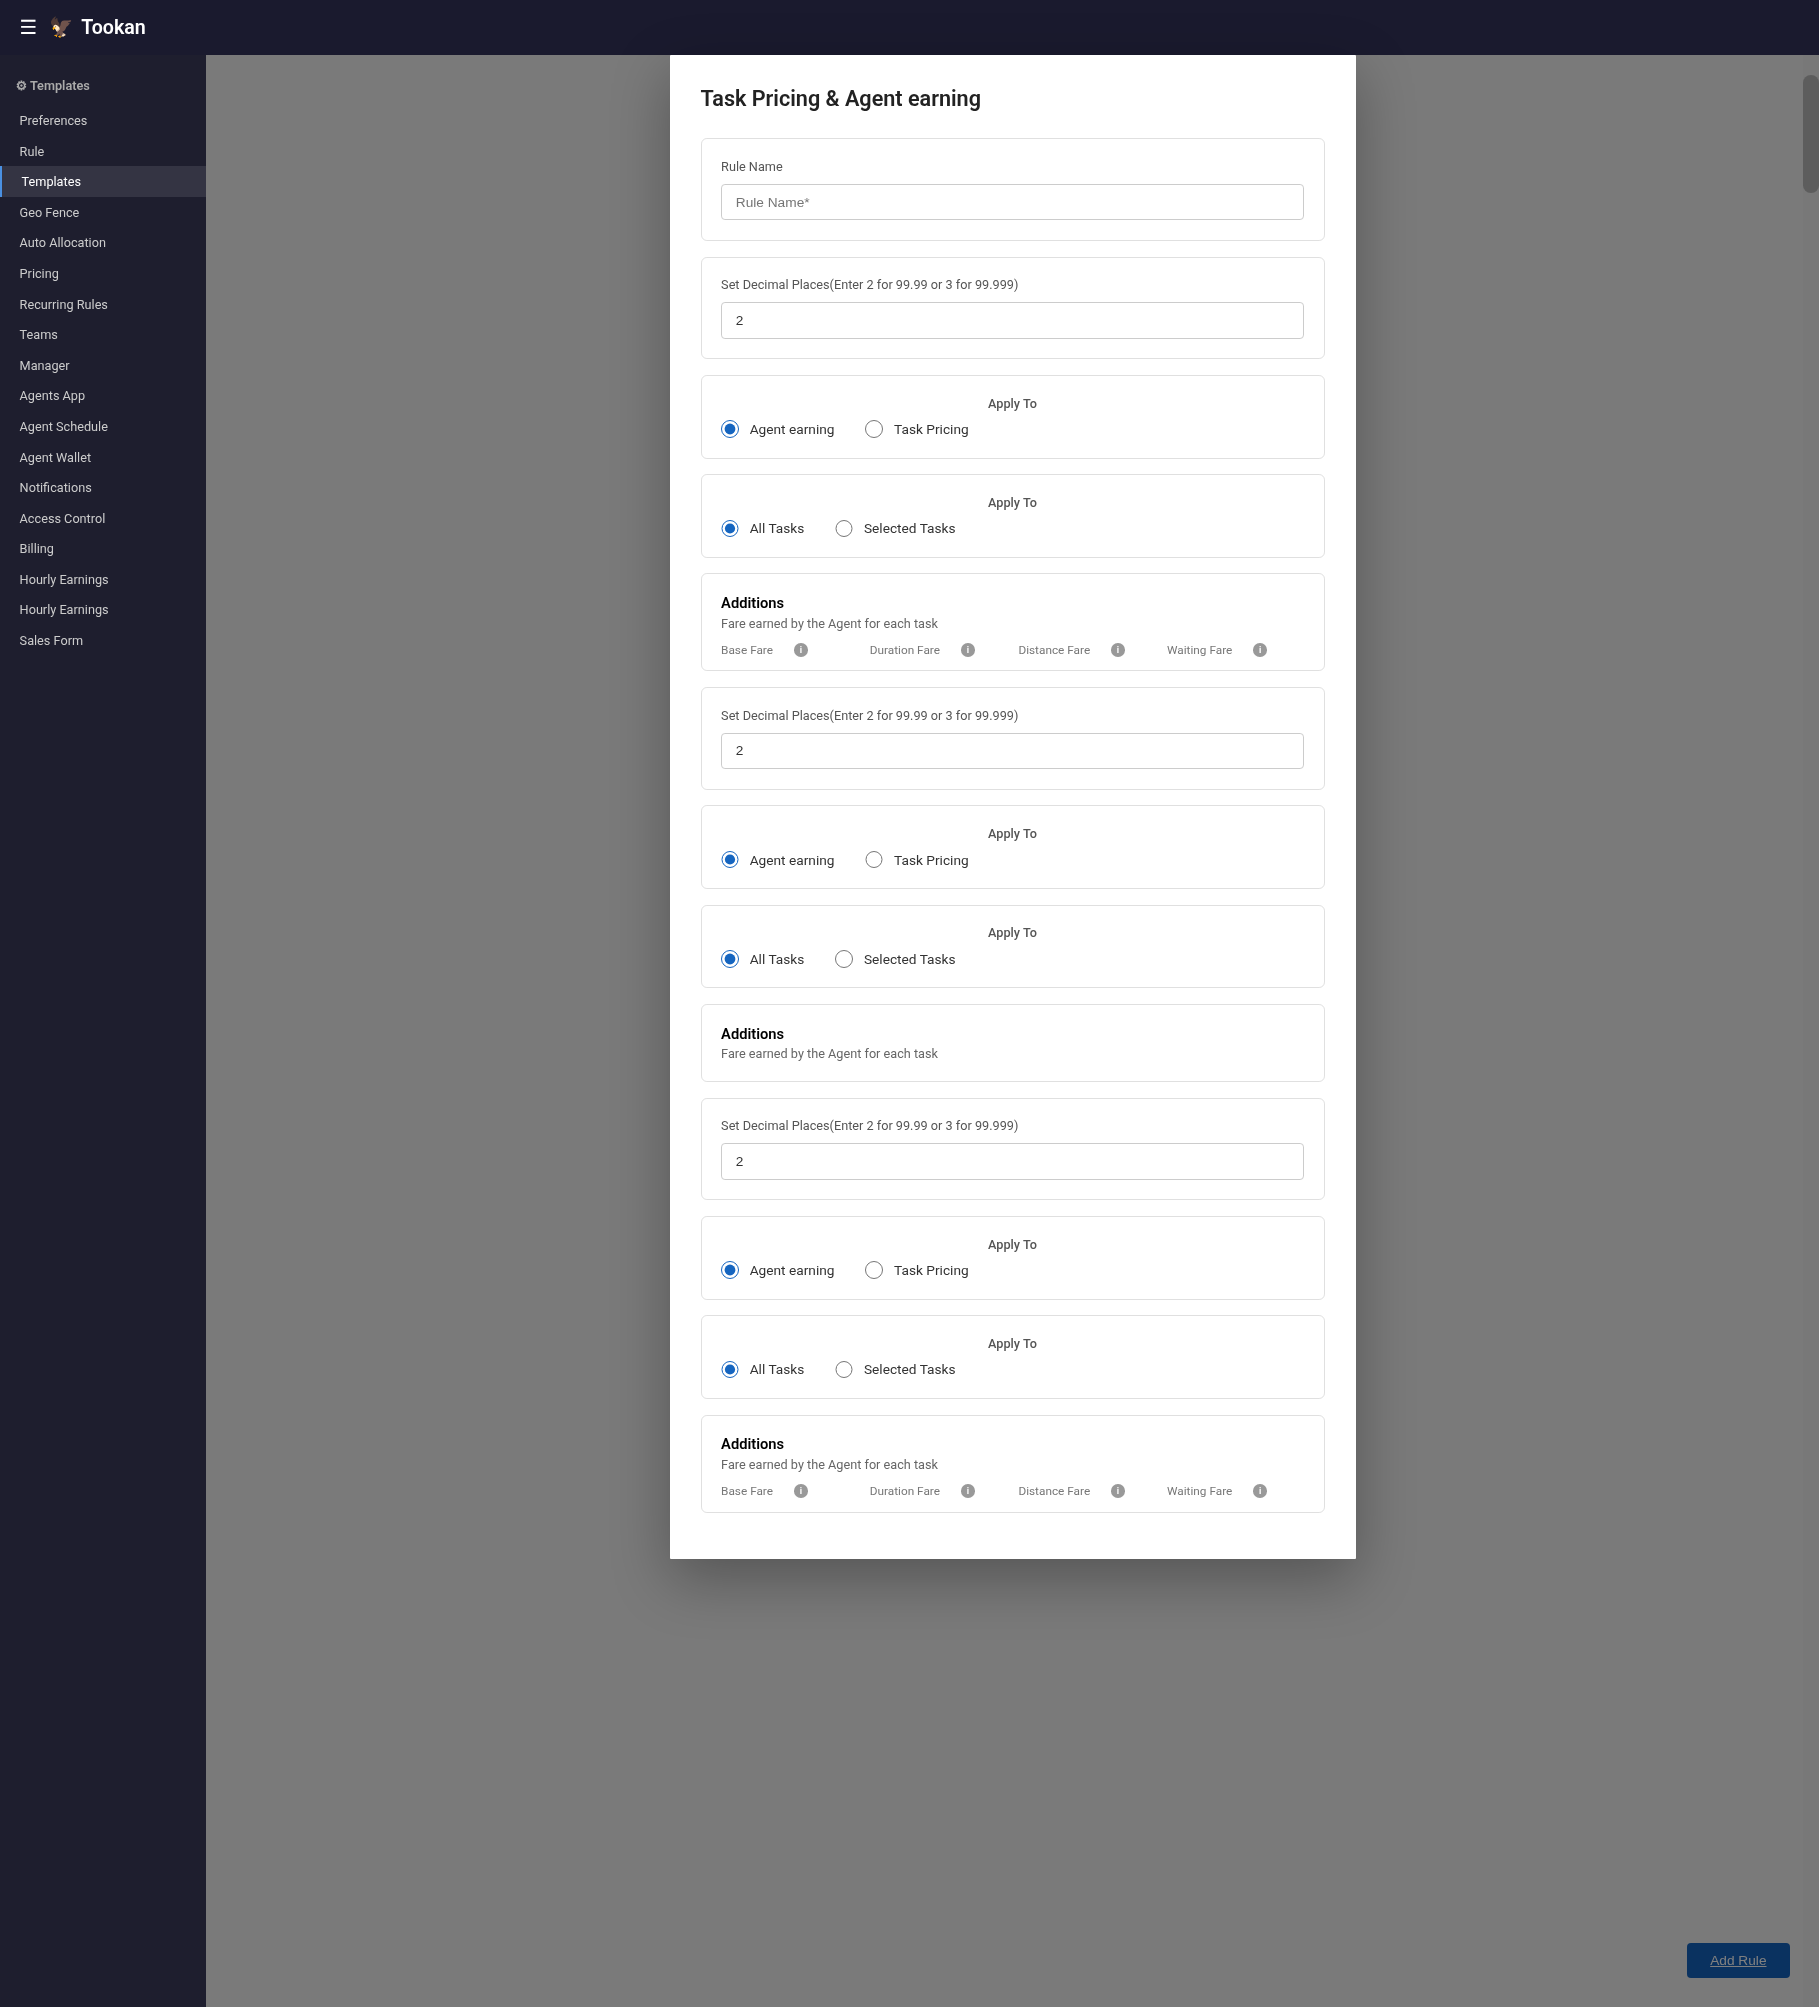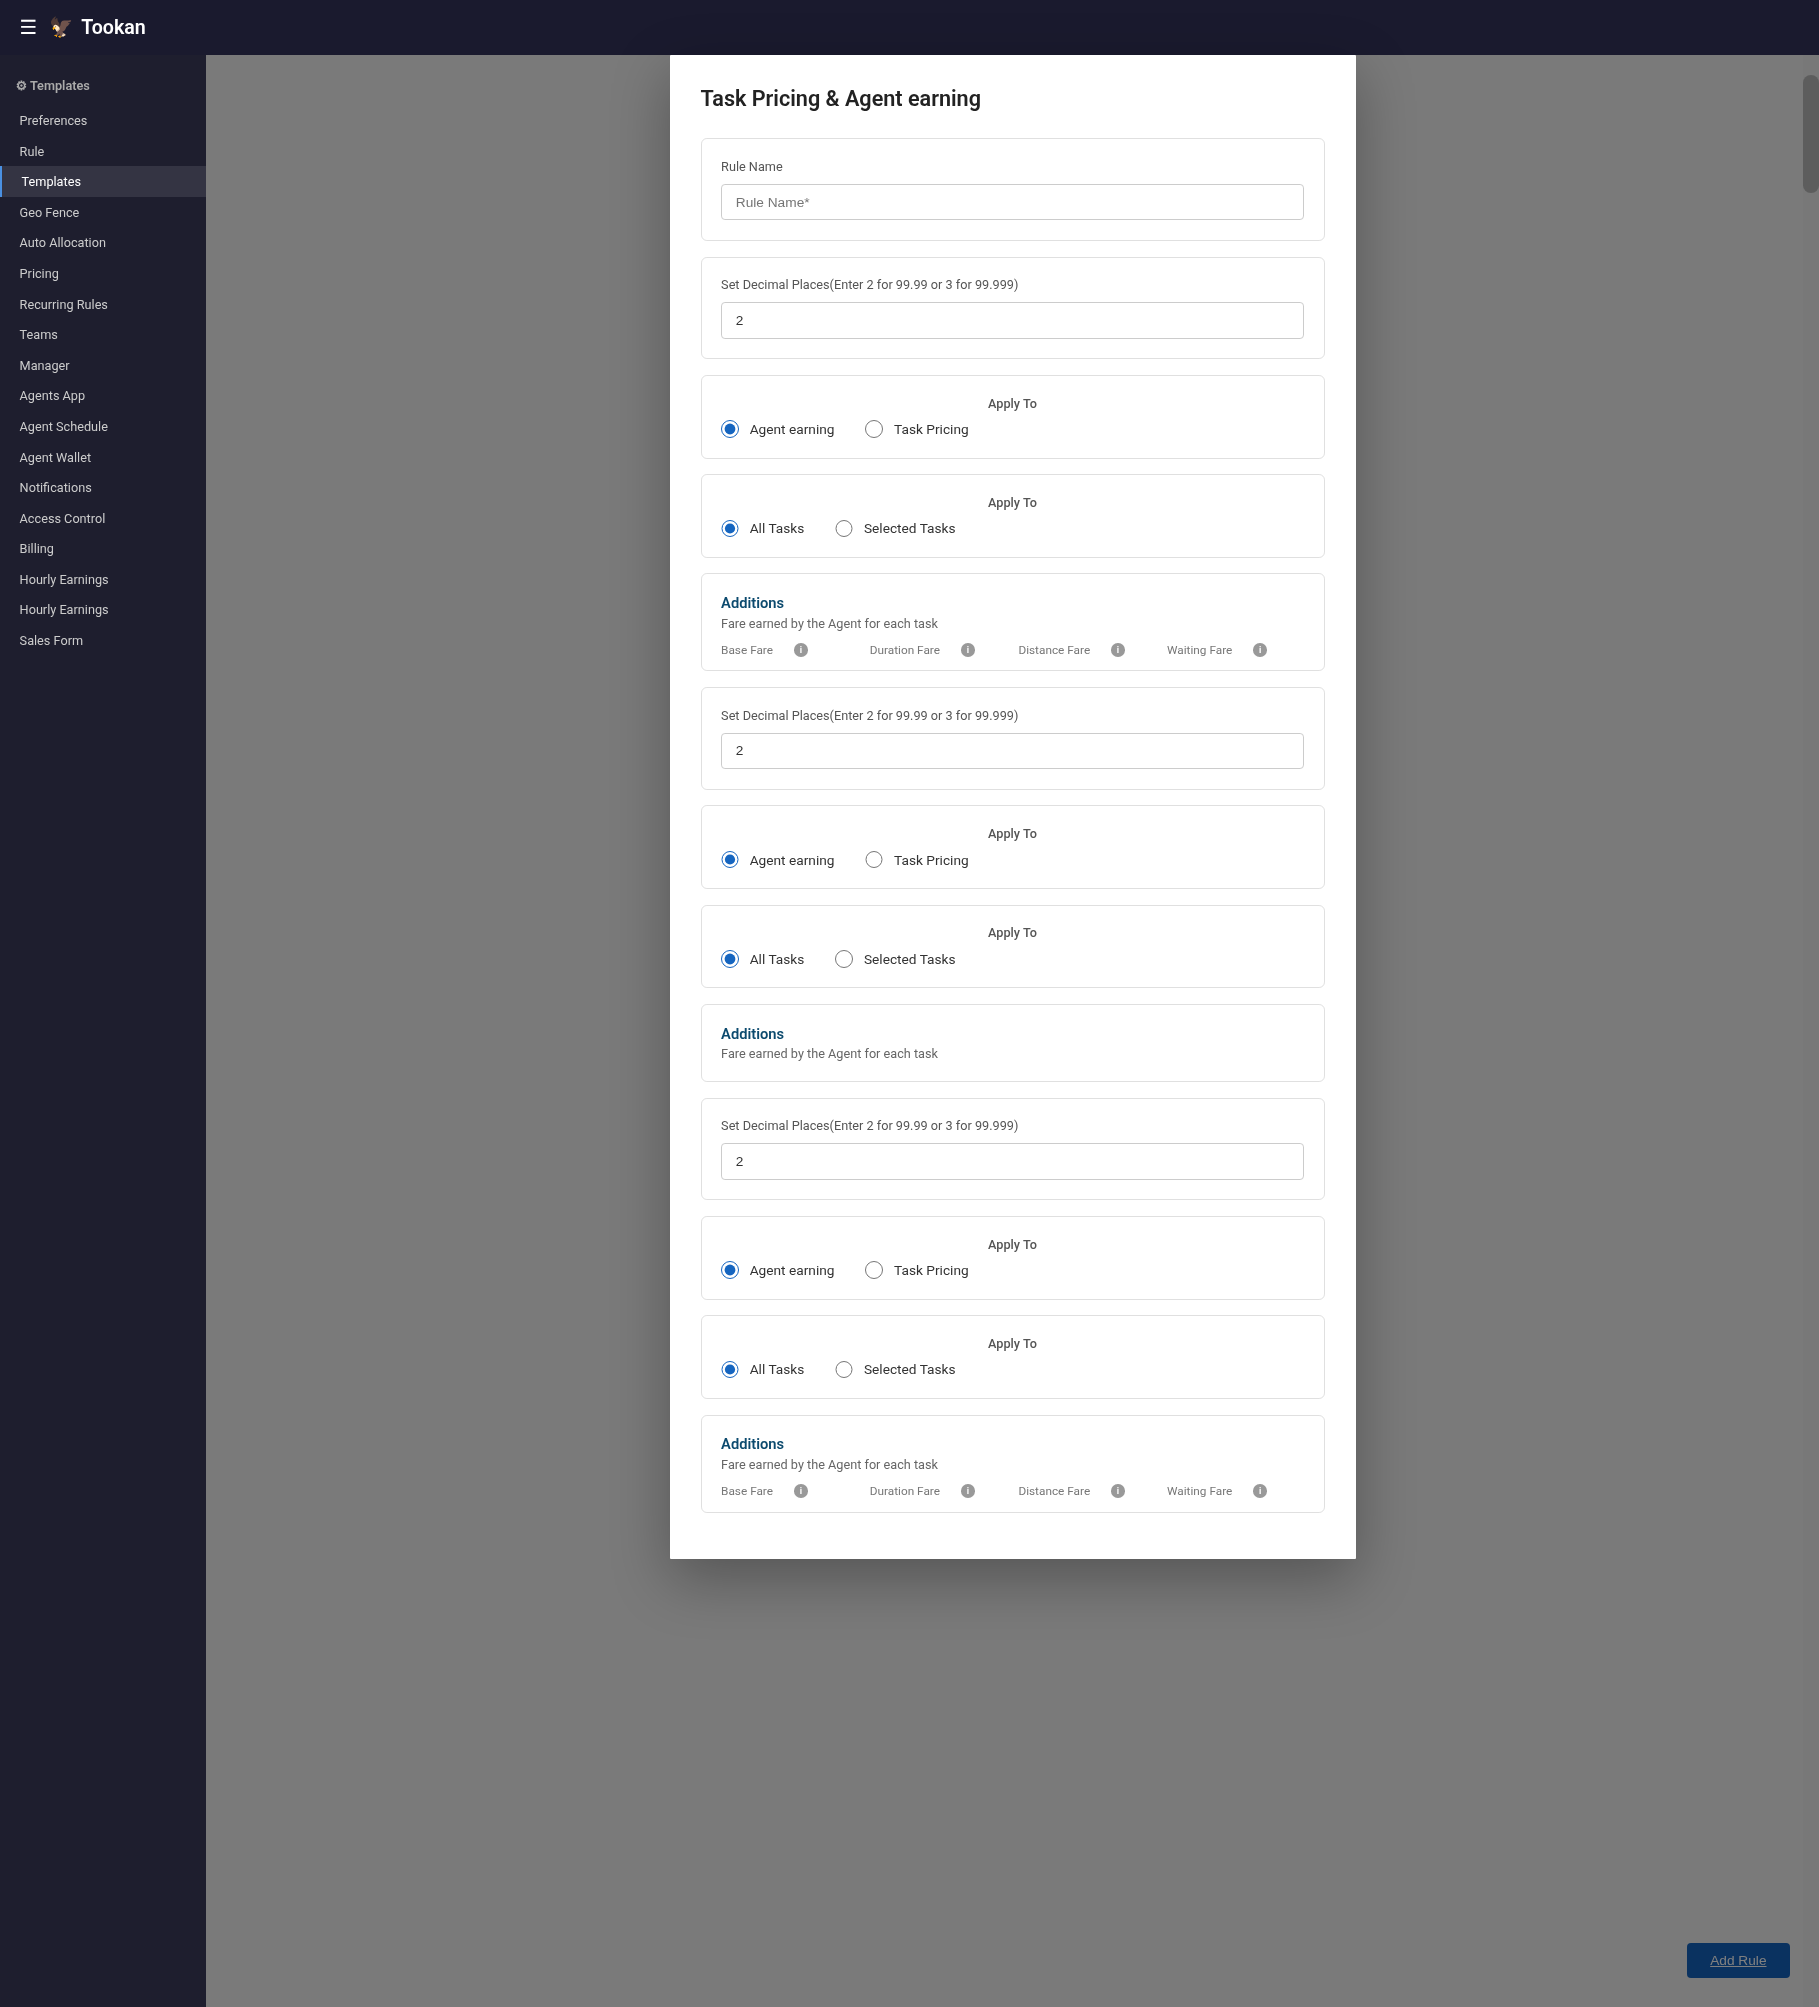--- a/index.html
+++ b/index.html
@@ -166,21 +166,21 @@
       width: 17.6px;
       height: 17.6px;
       accent-color: #1565c0;
       cursor: pointer;
     }
 
     
     .additions-title {
       font-size: 14.7px;
       font-weight: 600;
-      color: #0c4a6e;
+      color: #000000;
       margin-bottom: 3.9px;
     }
 
     .additions-subtitle {
       font-size: 12.7px;
       color: #666;
     }
 
     
     .fare-row {

